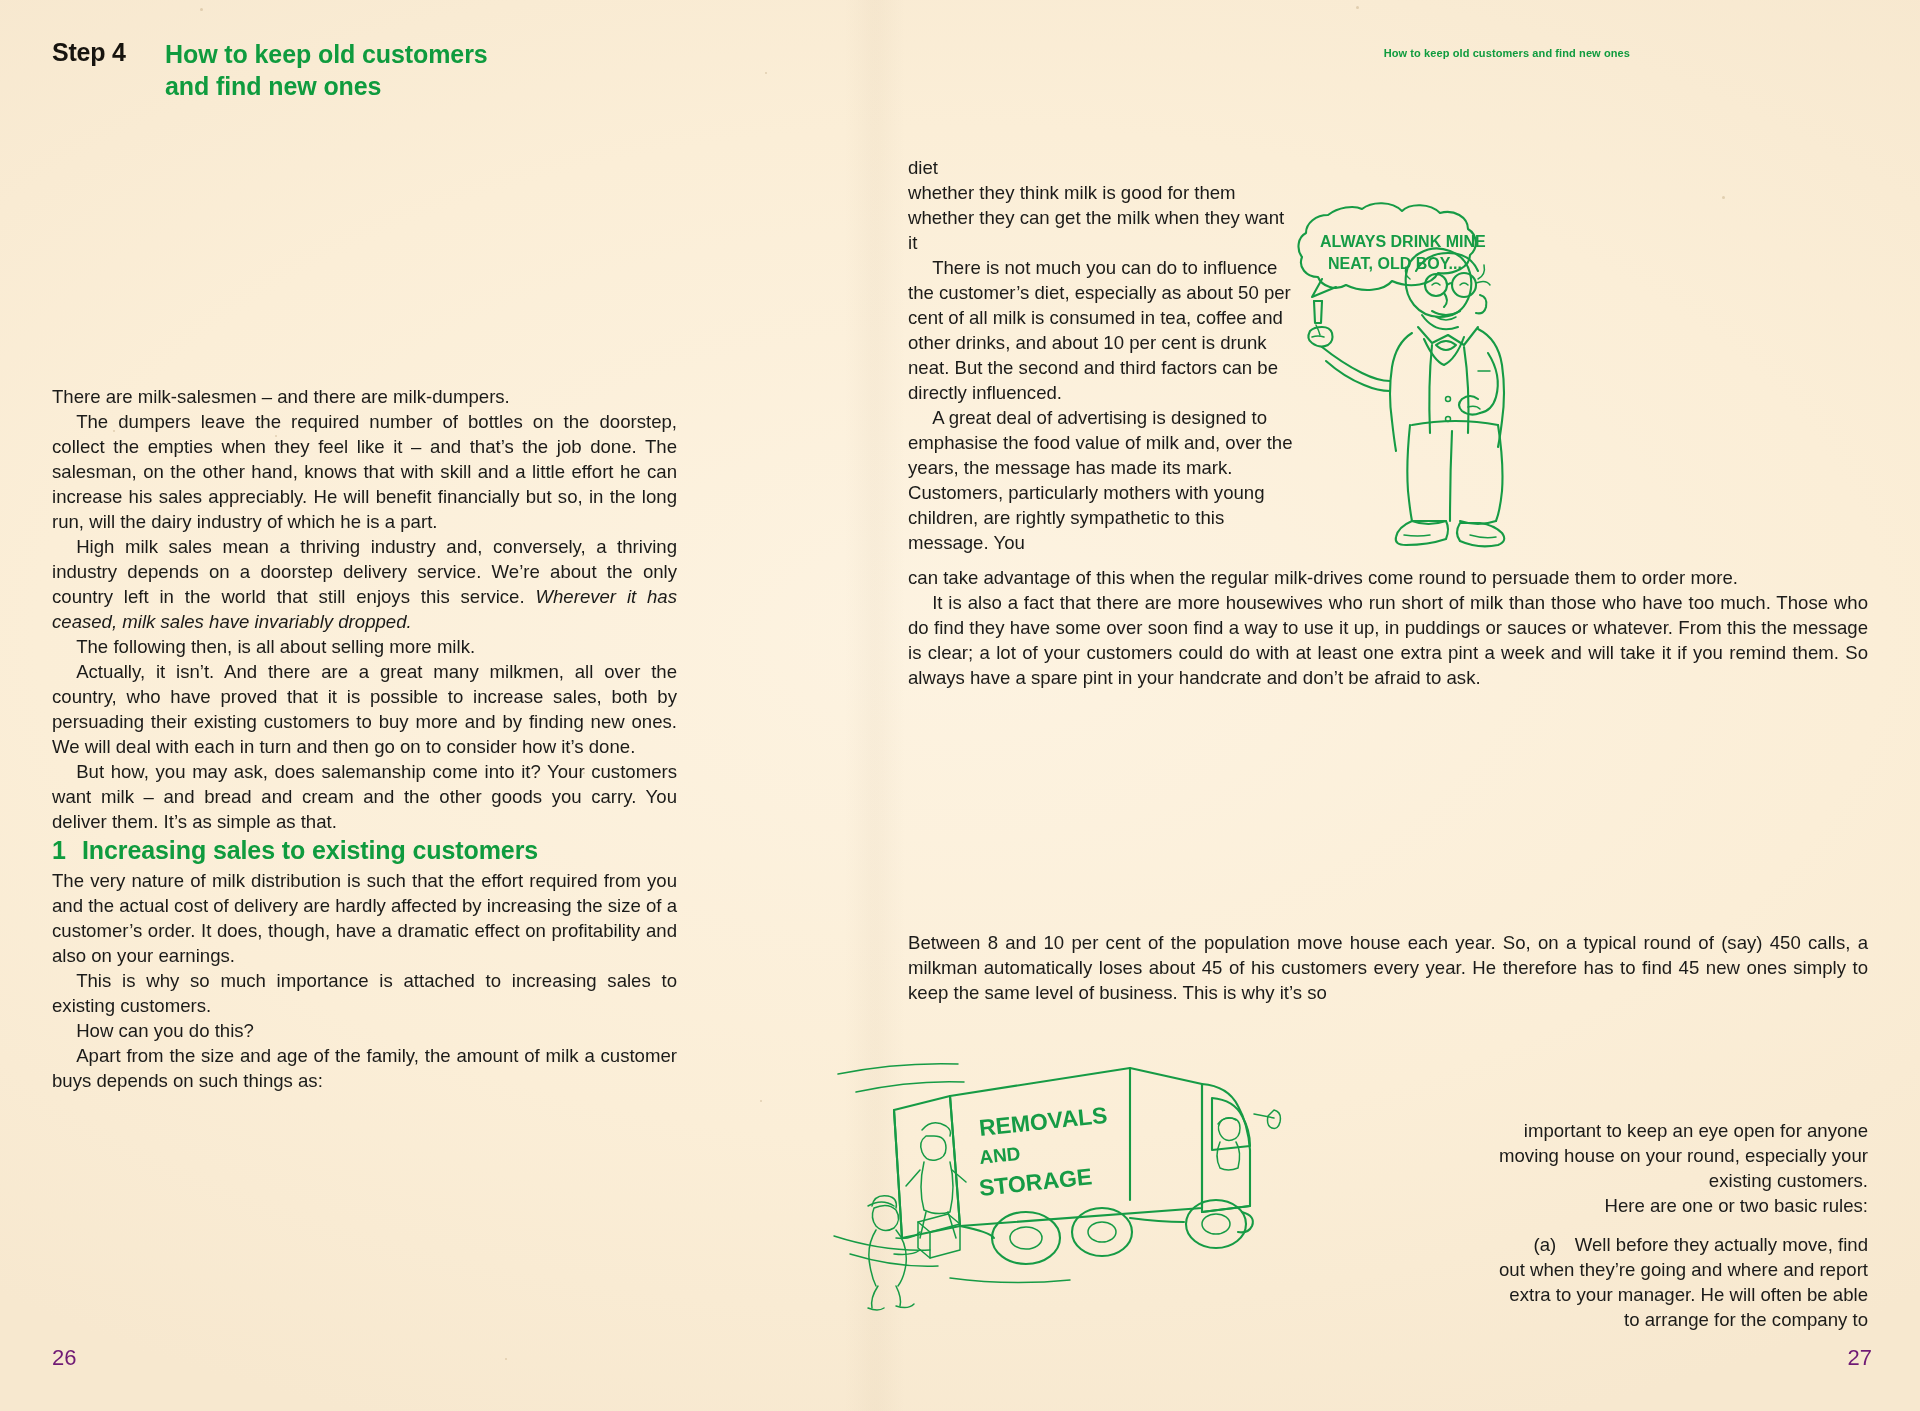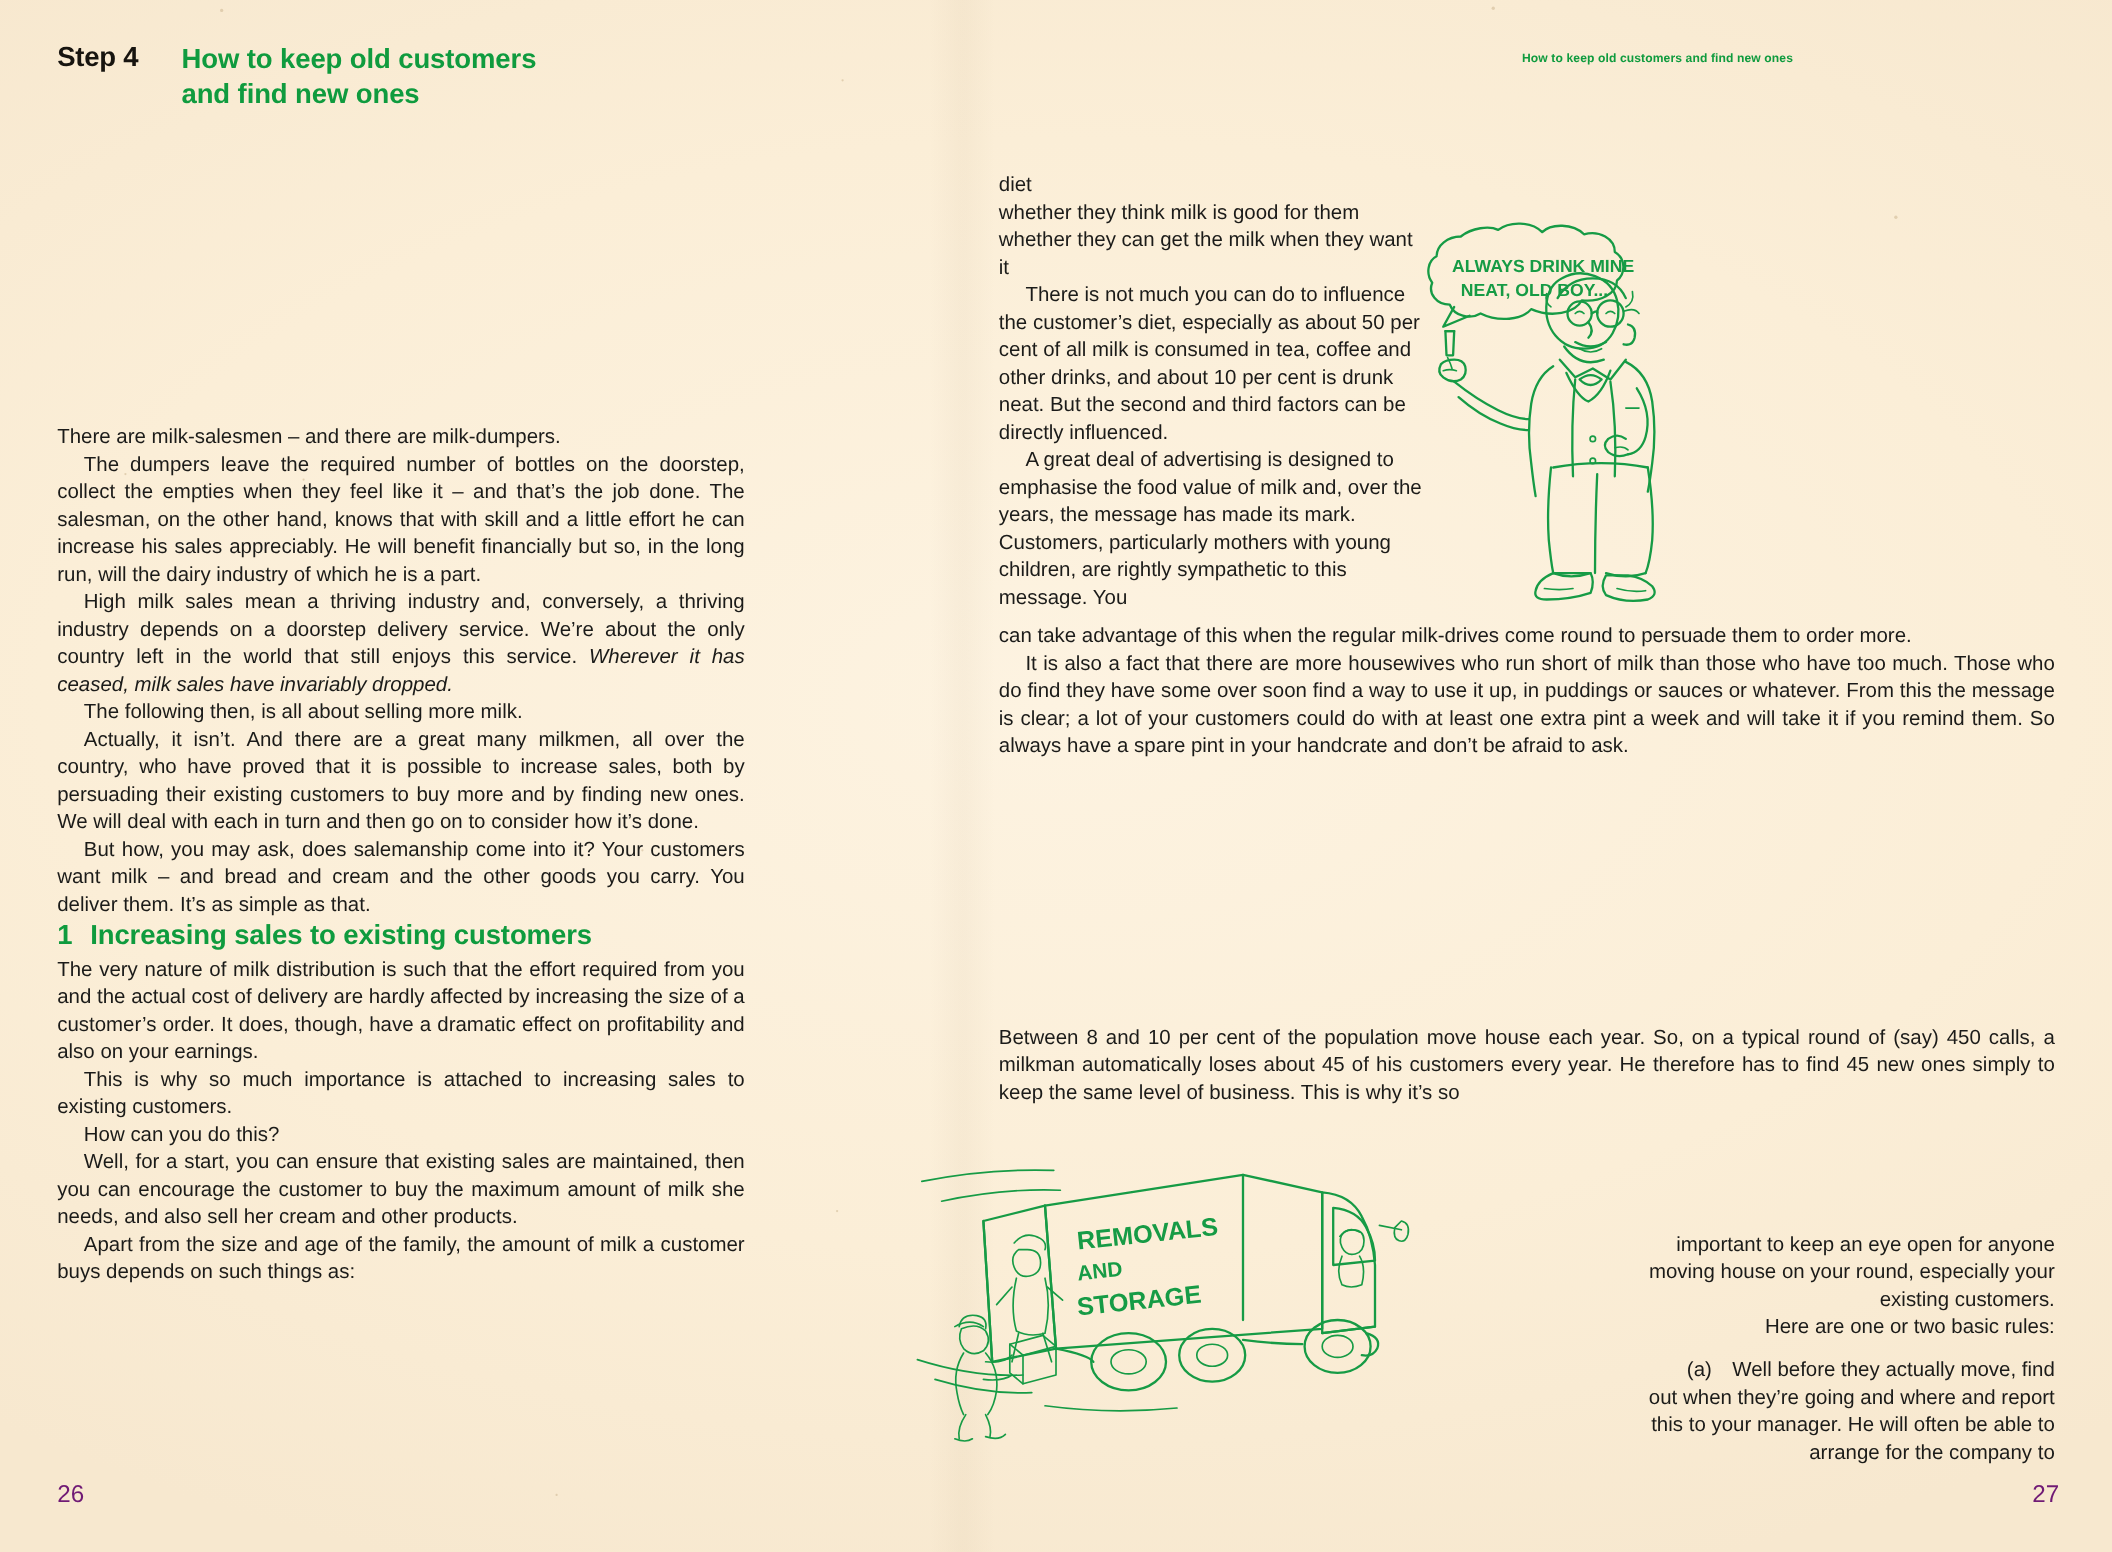--- a/index.html
+++ b/index.html
@@ -122,21 +122,20 @@
     <p class="ind"><span>High milk sales mean a thriving industry and, conversely, a thriving industry depends on a doorstep delivery service. We’re about the only country left in the world that still enjoys this service. </span><em>Wherever it has ceased, milk sales have invariably dropped.</em></p>
     <p class="ind">The following then, is all about selling more milk.</p>
     <p class="ind">Actually, it isn’t. And there are a great many milkmen, all over the country, who have proved that it is possible to increase sales, both by persuading their existing customers to buy more and by finding new ones. We will deal with each in turn and then go on to consider how it’s done.</p>
     <p class="ind">But how, you may ask, does salemanship come into it? Your customers want milk – and bread and cream and the other goods you carry. You deliver them. It’s as simple as that.</p>
 
     <p class="sub-head"><span class="num">1</span><span>Increasing sales to existing customers</span></p>
 
     <p class="noind">The very nature of milk distribution is such that the effort required from you and the actual cost of delivery are hardly affected by increasing the size of a customer’s order. It does, though, have a dramatic effect on profitability and also on your earnings.</p>
     <p class="ind">This is why so much importance is attached to increasing sales to existing customers.</p>
     <p class="ind">How can you do this?</p>
-    <p class="ind">Well, for a start, you can ensure that existing sales are maintained, then you can encourage the customer to buy the maximum amount of milk she needs, and also sell her cream and other products.</p>
     <p class="ind">Apart from the size and age of the family, the amount of milk a customer buys depends on such things as:</p>
   </div>
 
   <div class="pagenum" id="pagenum-left">26</div>
 </div>
 
 <div class="page page-right">
 
   <div id="running-head">How to keep old customers and find new ones</div>
 
@@ -153,21 +152,21 @@
     <p class="ind">It is also a fact that there are more housewives who run short of milk than those who have too much. Those who do find they have some over soon find a way to use it up, in puddings or sauces or whatever. From this the message is clear; a lot of your customers could do with at least one extra pint a week and will take it if you remind them. So always have a spare pint in your handcrate and don’t be afraid to ask.</p>
   </div>
 
   <div class="body-col" id="right-wrap">
     <p class="noind">Between 8 and 10 per cent of the population move house each year. So, on a typical round of (say) 450 calls, a milkman automatically loses about 45 of his customers every year. He therefore has to find 45 new ones simply to keep the same level of business. This is why it’s so</p>
   </div>
 
   <div class="body-col" id="right-ragged">
     <p class="noind">important to keep an eye open for anyone moving house on your round, especially your existing customers.</p>
     <p class="ind">Here are one or two basic rules:</p>
-    <p class="ind" style="margin-top:14px;">(a) Well before they actually move, find out when they’re going and where and report this to your manager. He will often be able to arrange for the company to</p>
+    <p class="ind" style="margin-top:14px;">(a) Well before they actually move, find out when they’re going and where and report extra to your manager. He will often be able to arrange for the company to</p>
   </div>
 
   <div class="pagenum" id="pagenum-right">27</div>
 </div>
 
 <div class="illus" id="illus-drinker">
   <svg width="300" height="380" viewBox="0 0 300 380">
 
     <g>
       <path class="ink" d="M36 40 C24 40 14 48 14 58 C6 62 4 74 10 82 C6 92 14 102 26 102

